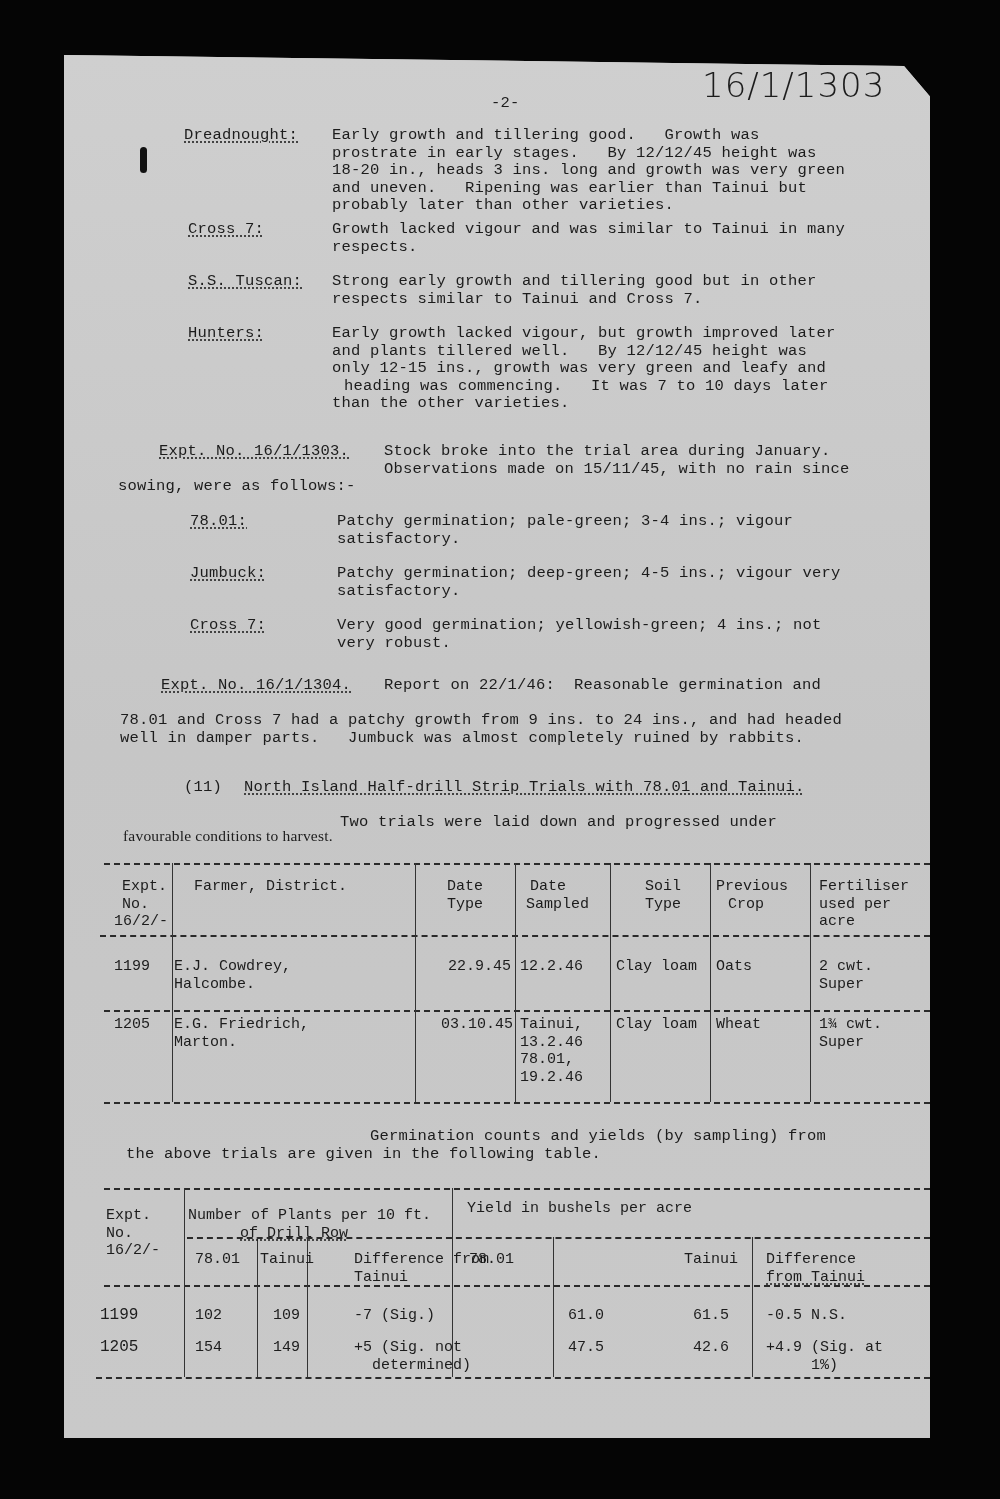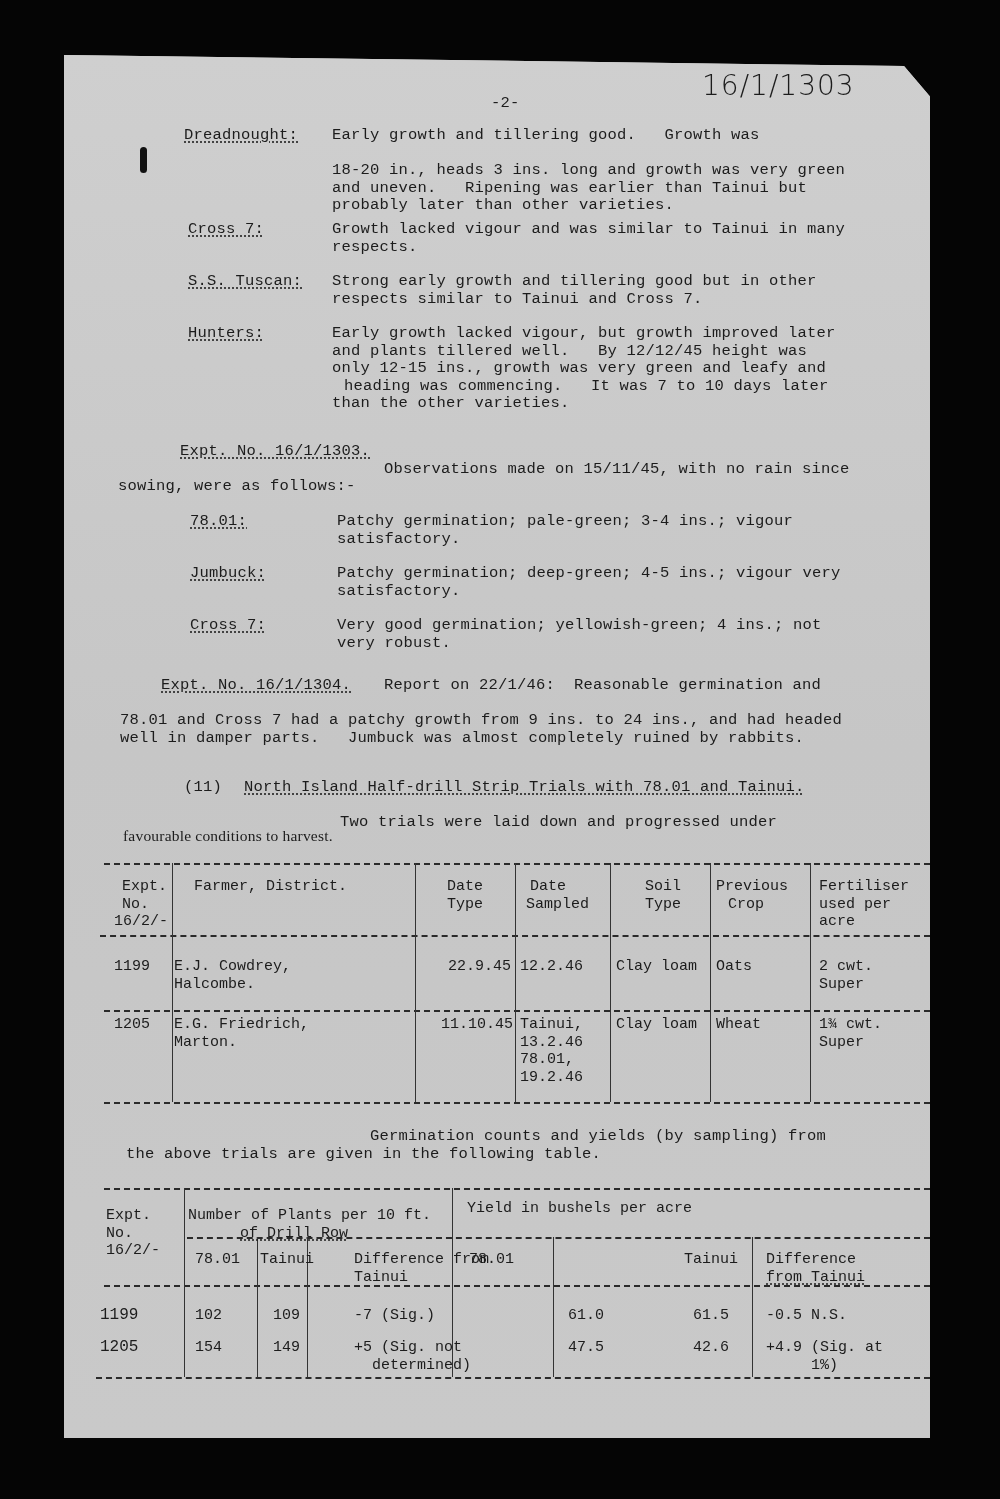--- a/index.html
+++ b/index.html
@@ -8,58 +8,60 @@
     font-family:"Liberation Mono","DejaVu Sans Mono",monospace; color:#1c1c1c;
   }
   .page {
     position:absolute; left:64px; top:55px; width:866px; height:1383px;
     background:#c9c9c9;
     background-image:linear-gradient(180deg,#cfcfcf 0%,#c6c6c6 50%,#c9c9c9 100%);
     clip-path:polygon(0 0, 97% 0.8%, 100% 3%, 100% 100%, 0 100%);
   }
   .abs { position:absolute; white-space:pre; font-size:15.5px; line-height:17.5px; letter-spacing:0.2px; }
   .u { text-decoration:underline dotted; text-underline-offset:3px; }
-  .hand { font-family:"DejaVu Sans",sans-serif; font-size:28px; font-weight:300; letter-spacing:1px; }
+  .hand { font-family:"DejaVu Sans",sans-serif; font-size:34px; font-weight:300; letter-spacing:1px; }
   .hl { position:absolute; border-top:2px dashed #2a2a2a; height:0; }
   .vl { position:absolute; border-left:1.5px solid #333; width:0; }
   .cell { position:absolute; white-space:pre; font-size:15px; line-height:17.5px; }
   .r { text-align:right; }
   .c { text-align:center; }
 </style>
 </head>
 <body>
 
 <div class="page">
 
   <div class="abs" style="left:427px;top:40px;">-2-</div>
   <div class="abs hand" style="left:638px;top:22px;">16/1/1303</div>
   <div style="position:absolute;left:76px;top:92px;width:7px;height:26px;background:#111;border-radius:4px;"></div>
 
   <div class="abs u" style="left:120px;top:72px;">Dreadnought:</div>
   <div class="abs" style="left:268px;top:72px;">Early growth and tillering good.   Growth was</div>
+  <div class="abs" style="left:268px;top:89.5px;">prostrate in early stages.   By 12/12/45 height was</div>
   <div class="abs" style="left:268px;top:107px;">18-20 in., heads 3 ins. long and growth was very green</div>
   <div class="abs" style="left:268px;top:124.5px;">and uneven.   Ripening was earlier than Tainui but</div>
   <div class="abs" style="left:268px;top:142px;">probably later than other varieties.</div>
 
   <div class="abs u" style="left:124px;top:166px;">Cross 7:</div>
   <div class="abs" style="left:268px;top:166px;">Growth lacked vigour and was similar to Tainui in many</div>
   <div class="abs" style="left:268px;top:183.5px;">respects.</div>
 
   <div class="abs u" style="left:124px;top:218px;">S.S. Tuscan:</div>
   <div class="abs" style="left:268px;top:218px;">Strong early growth and tillering good but in other</div>
   <div class="abs" style="left:268px;top:235.5px;">respects similar to Tainui and Cross 7.</div>
 
   <div class="abs u" style="left:124px;top:270px;">Hunters:</div>
   <div class="abs" style="left:268px;top:270px;">Early growth lacked vigour, but growth improved later</div>
   <div class="abs" style="left:268px;top:287.5px;">and plants tillered well.   By 12/12/45 height was</div>
   <div class="abs" style="left:268px;top:305px;">only 12-15 ins., growth was very green and leafy and</div>
   <div class="abs" style="left:268px;top:322.5px;margin-left:12px;">heading was commencing.   It was 7 to 10 days later</div>
   <div class="abs" style="left:268px;top:340px;">than the other varieties.</div>
 
-  <div class="abs u" style="left:95px;top:388px;margin-left:21px;">Expt. No. 16/1/1303.</div>
+  <div class="abs u" style="left:95px;top:388px;">Expt. No. 16/1/1303.</div>
+  <div class="abs" style="left:320px;top:388px;">Stock broke into the trial area during January.</div>
   <div class="abs" style="left:320px;top:405.5px;">Observations made on 15/11/45, with no rain since</div>
   <div class="abs" style="left:54px;top:423px;">sowing, were as follows:-</div>
 
   <div class="abs u" style="left:126px;top:458px;">78.01:</div>
   <div class="abs" style="left:273px;top:458px;">Patchy germination; pale-green; 3-4 ins.; vigour</div>
   <div class="abs" style="left:273px;top:475.5px;">satisfactory.</div>
 
   <div class="abs u" style="left:126px;top:510px;">Jumbuck:</div>
   <div class="abs" style="left:273px;top:510px;">Patchy germination; deep-green; 4-5 ins.; vigour very</div>
   <div class="abs" style="left:273px;top:527.5px;">satisfactory.</div>
@@ -115,21 +117,21 @@
       <div class="cell" style="left:552px;top:903px;">Clay loam</div>
       <div class="cell" style="left:652px;top:903px;">Oats</div>
       <div class="cell" style="left:755px;top:903px;">2 cwt.</div>
       <div class="cell" style="left:755px;top:920.5px;">Super</div>
     </div>
 
     <div>
       <div class="cell" style="left:50px;top:961px;">1205</div>
       <div class="cell" style="left:110px;top:961px;">E.G. Friedrich,</div>
       <div class="cell" style="left:110px;top:978.5px;">Marton.</div>
-      <div class="cell r" style="left:352px;width:97px;top:961px;">11.10.45</div>
+      <div class="cell r" style="left:352px;width:97px;top:961px;">03.10.45</div>
       <div class="cell" style="left:456px;top:961px;">Tainui,</div>
       <div class="cell" style="left:456px;top:978.5px;">13.2.46</div>
       <div class="cell" style="left:456px;top:996px;">78.01,</div>
       <div class="cell" style="left:456px;top:1013.5px;">19.2.46</div>
       <div class="cell" style="left:552px;top:961px;">Clay loam</div>
       <div class="cell" style="left:652px;top:961px;">Wheat</div>
       <div class="cell" style="left:755px;top:961px;">1¾ cwt.</div>
       <div class="cell" style="left:755px;top:978.5px;">Super</div>
     </div>
   </div>

